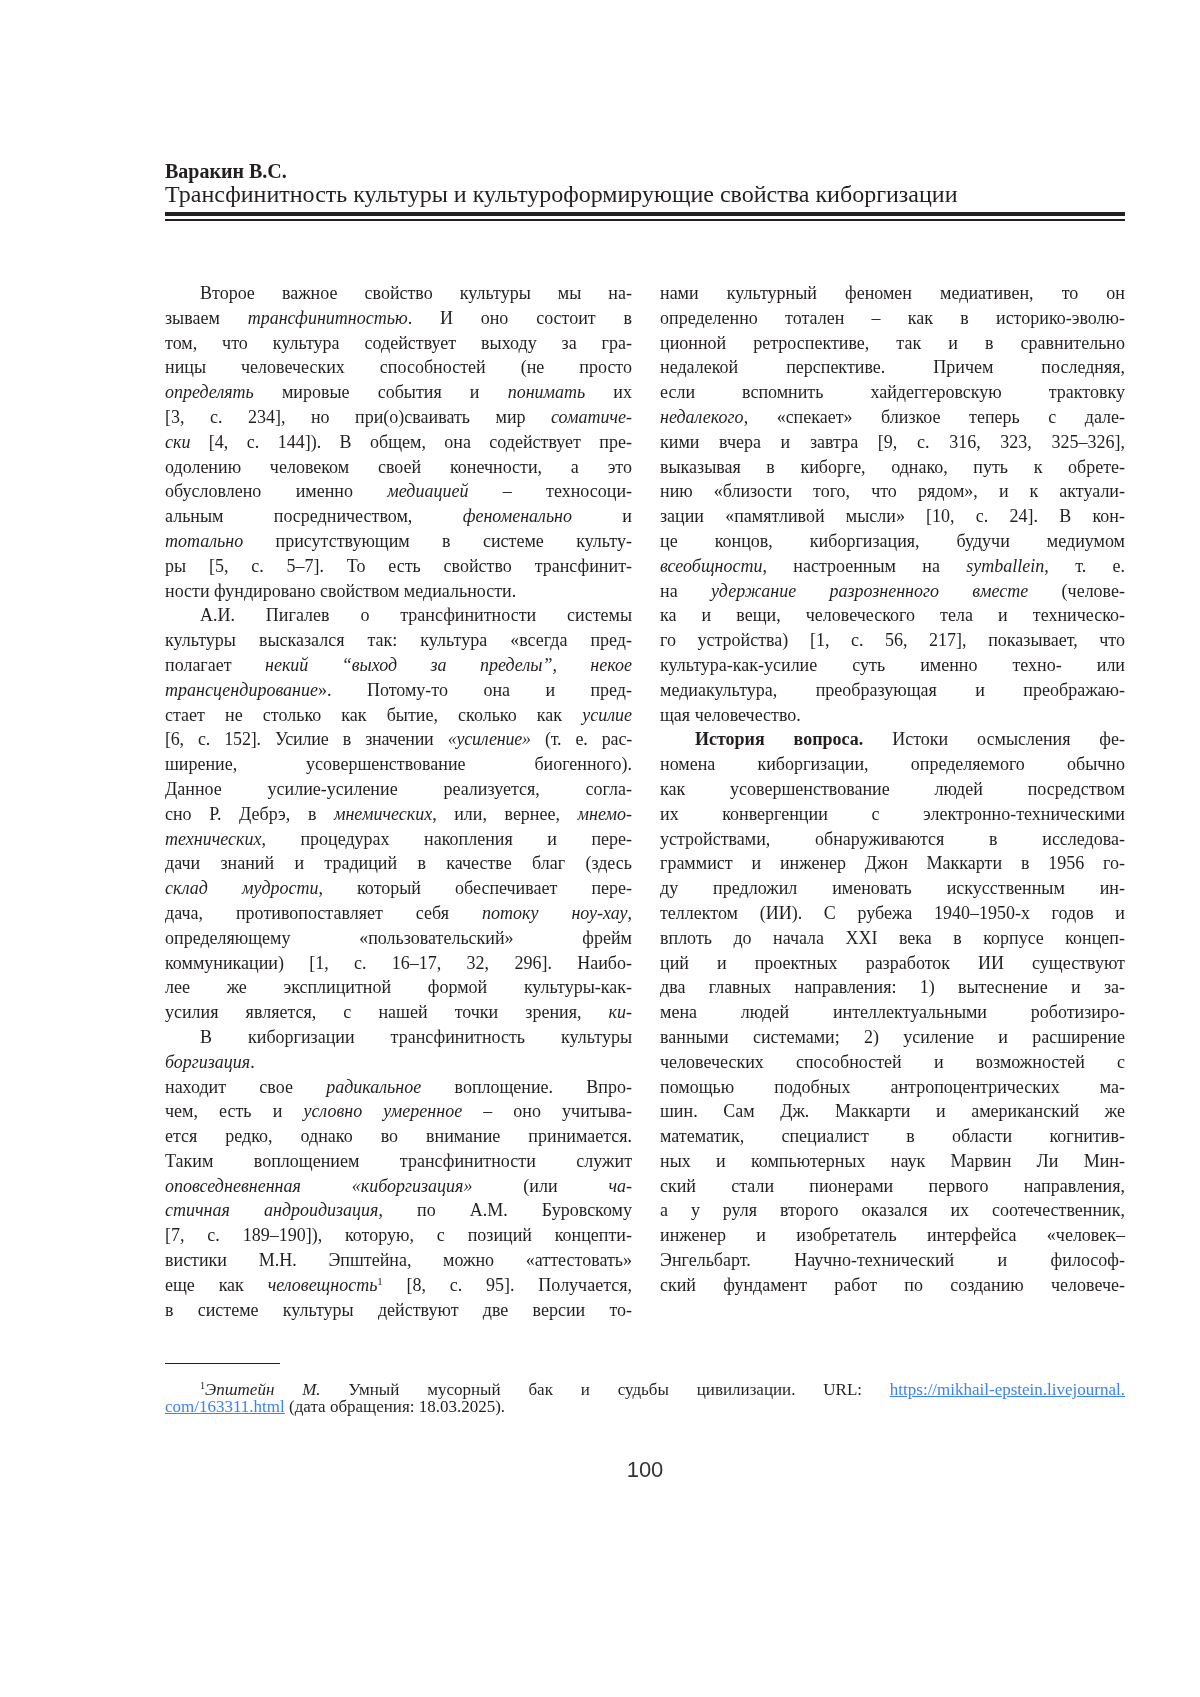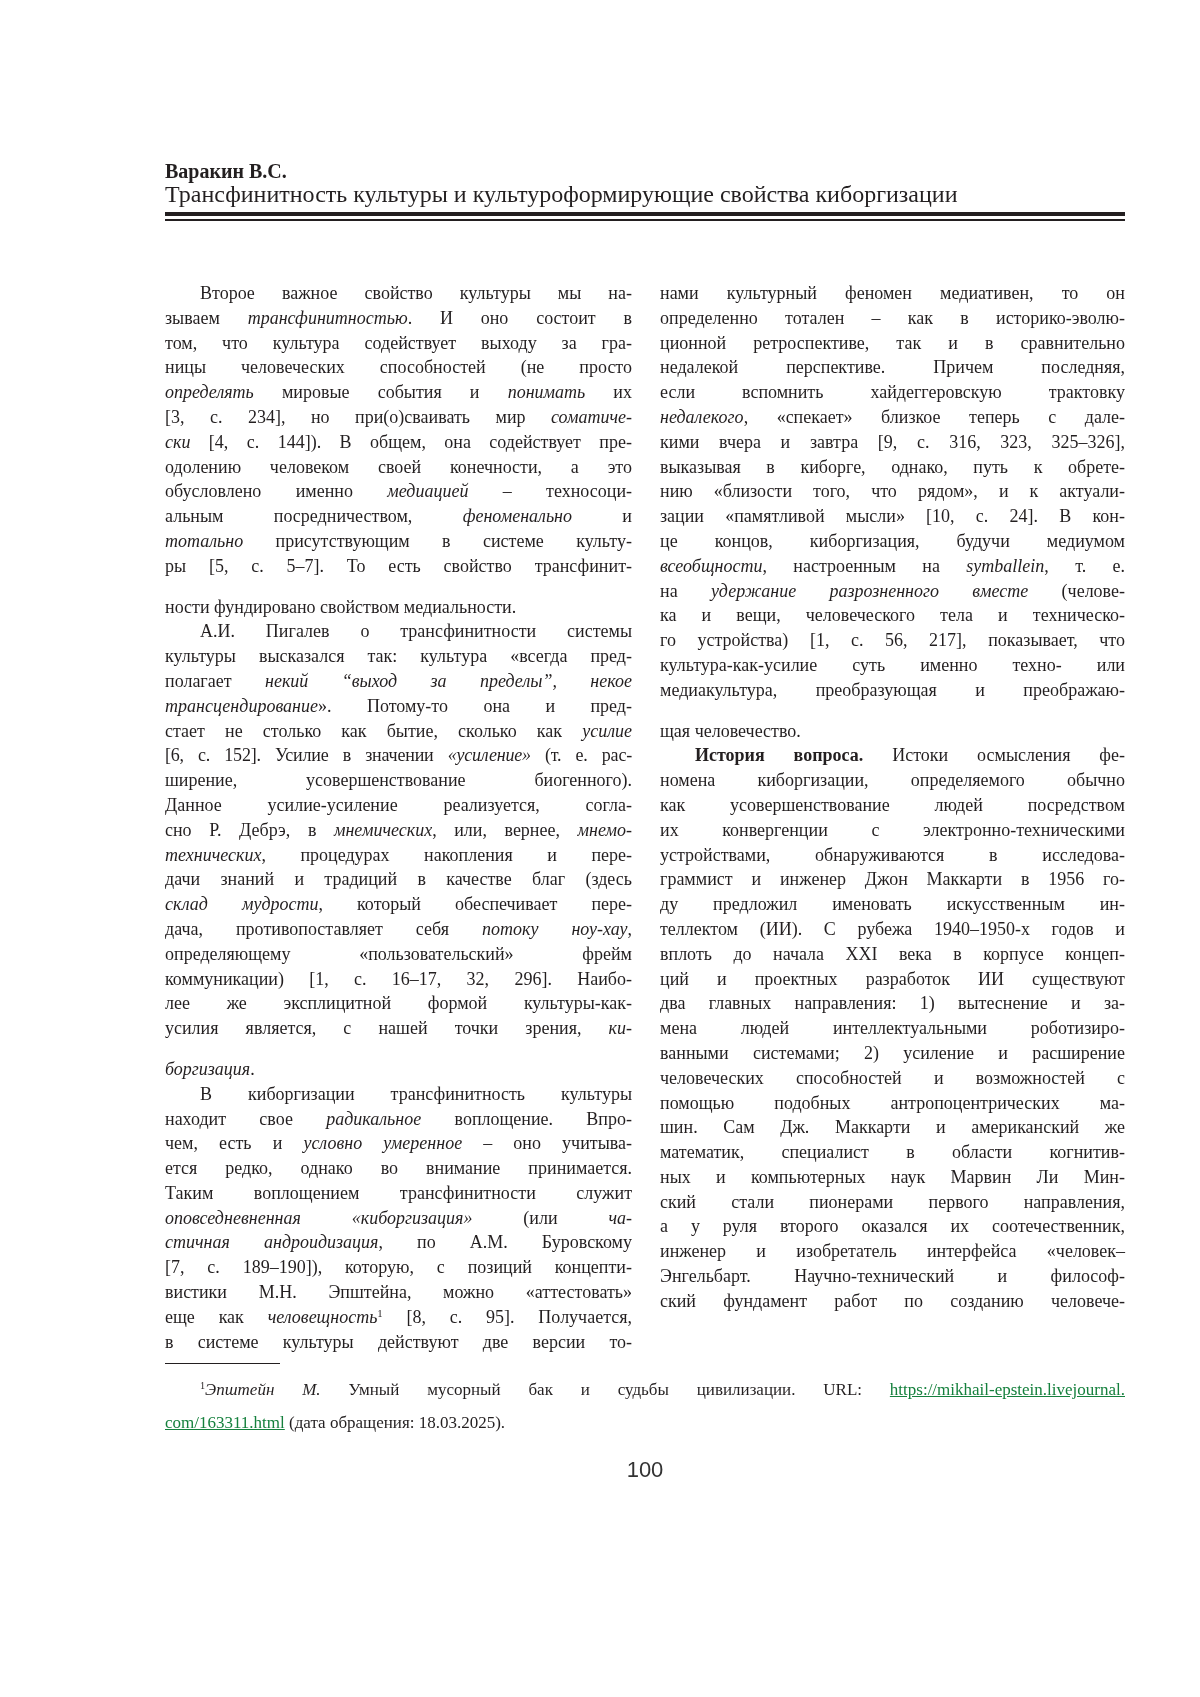--- a/index.html
+++ b/index.html
@@ -11,26 +11,26 @@
   .title  { position: absolute; left: 165px; top: 182px; font-size: 24px; line-height: 24px; white-space: nowrap; }
   .rule-thick { position: absolute; left: 165px; width: 960px; top: 212px; height: 4px; background: #231f20; }
   .rule-thin  { position: absolute; left: 165px; width: 960px; top: 219px; height: 2px; background: #231f20; }
 
   .col { position: absolute; top: 281px; font-size: 18px; line-height: 24.8px; }
   .col.left  { left: 165px; width: 467px; }
   .col.right { left: 660px; width: 465px; }
 
   .line { display: block; height: 24.8px; text-align: justify; text-align-last: justify; overflow: visible; }
   .line.indent { text-indent: 35px; }
-  .line.end { text-align: left; text-align-last: left; margin-top: 16px; }
+  .line.end { text-align: left; text-align-last: left; }
 
   .i { font-style: italic; }
   .b { font-weight: bold; }
   .sup { font-size: 0.6em; vertical-align: 0.55em; line-height: 0; }
-  .link { color: #15803d; text-decoration: underline; cursor: pointer; }
+  .link { color: #3b82f6; text-decoration: underline; cursor: pointer; }
 
   .fn-sep { position: absolute; left: 165px; top: 1363px; width: 115px; height: 1.3px; background: #231f20; }
   .footnote { position: absolute; left: 165px; top: 1381px; width: 960px; font-size: 17px; line-height: 17px; }
   .footnote .line { height: 17px; }
 
   .pagenum { position: absolute; left: 0; width: 1290px; top: 1458px; text-align: center;
              font-family: "Liberation Sans", "DejaVu Sans", sans-serif; font-size: 22px; line-height: 24px; color: #333333; }
 </style>
 </head>
 <body>
@@ -65,22 +65,22 @@
       <div class="line"><span>Данное усилие-усиление реализуется, согла-</span></div>
       <div class="line"><span>сно Р. Дебрэ, в </span><span class="i">мнемических</span><span>, или, вернее, </span><span class="i">мнемо-</span></div>
       <div class="line"><span class="i">технических</span><span>, процедурах накопления и пере-</span></div>
       <div class="line"><span>дачи знаний и традиций в качестве благ (здесь</span></div>
       <div class="line"><span class="i">склад мудрости</span><span>, который обеспечивает пере-</span></div>
       <div class="line"><span>дача, противопоставляет себя </span><span class="i">потоку ноу-хау</span><span>,</span></div>
       <div class="line"><span>определяющему «пользовательский» фрейм</span></div>
       <div class="line"><span>коммуникации) [1, с. 16–17, 32, 296]. Наибо-</span></div>
       <div class="line"><span>лее же эксплицитной формой культуры-как-</span></div>
       <div class="line"><span>усилия является, с нашей точки зрения, </span><span class="i">ки-</span></div>
+      <div class="line indent"><span>В киборгизации трансфинитность культуры</span></div>
       <div class="line end"><span class="i">боргизация</span><span>.</span></div>
-      <div class="line indent"><span>В киборгизации трансфинитность культуры</span></div>
       <div class="line"><span>находит свое </span><span class="i">радикальное</span><span> воплощение. Впро-</span></div>
       <div class="line"><span>чем, есть и </span><span class="i">условно умеренное</span><span> – оно учитыва-</span></div>
       <div class="line"><span>ется редко, однако во внимание принимается.</span></div>
       <div class="line"><span>Таким воплощением трансфинитности служит</span></div>
       <div class="line"><span class="i">оповседневненная «киборгизация»</span><span> (или </span><span class="i">ча-</span></div>
       <div class="line"><span class="i">стичная андроидизация</span><span>, по А.М. Буровскому</span></div>
       <div class="line"><span>[7, с. 189–190]), которую, с позиций концепти-</span></div>
       <div class="line"><span>вистики М.Н. Эпштейна, можно «аттестовать»</span></div>
       <div class="line"><span>еще как </span><span class="i">человещность</span><span class="sup">1</span><span> [8, с. 95]. Получается,</span></div>
       <div class="line"><span>в системе культуры действуют две версии то-</span></div>

